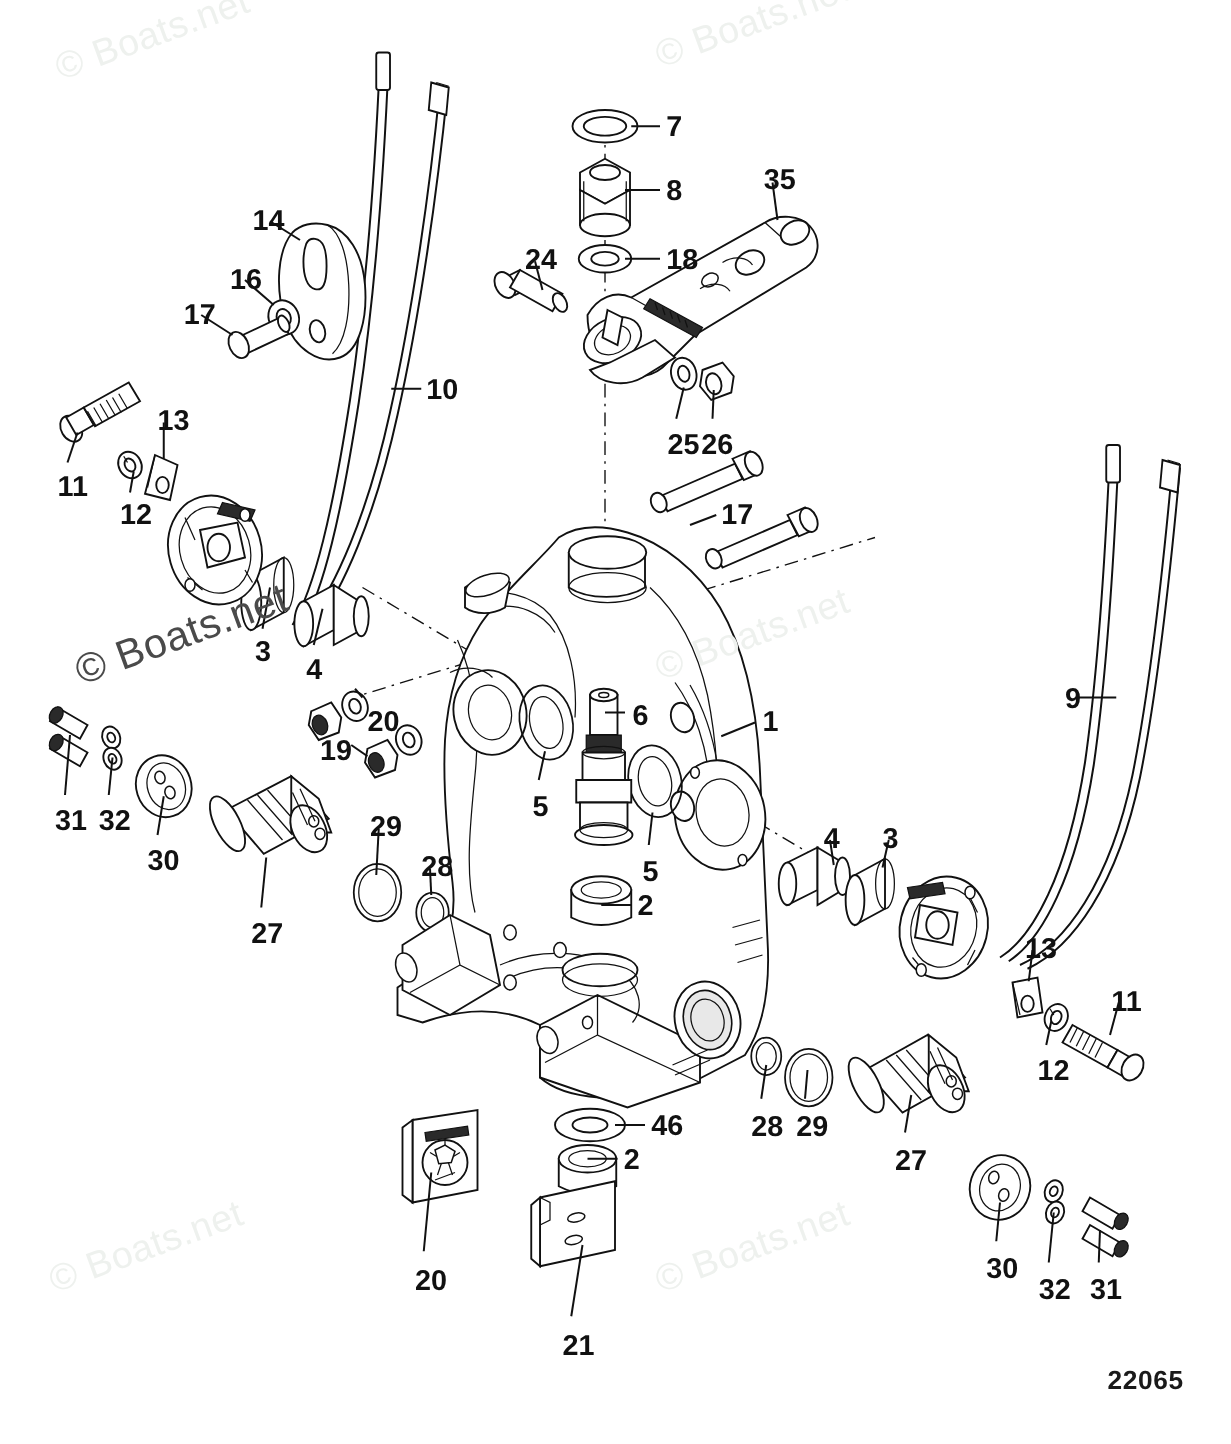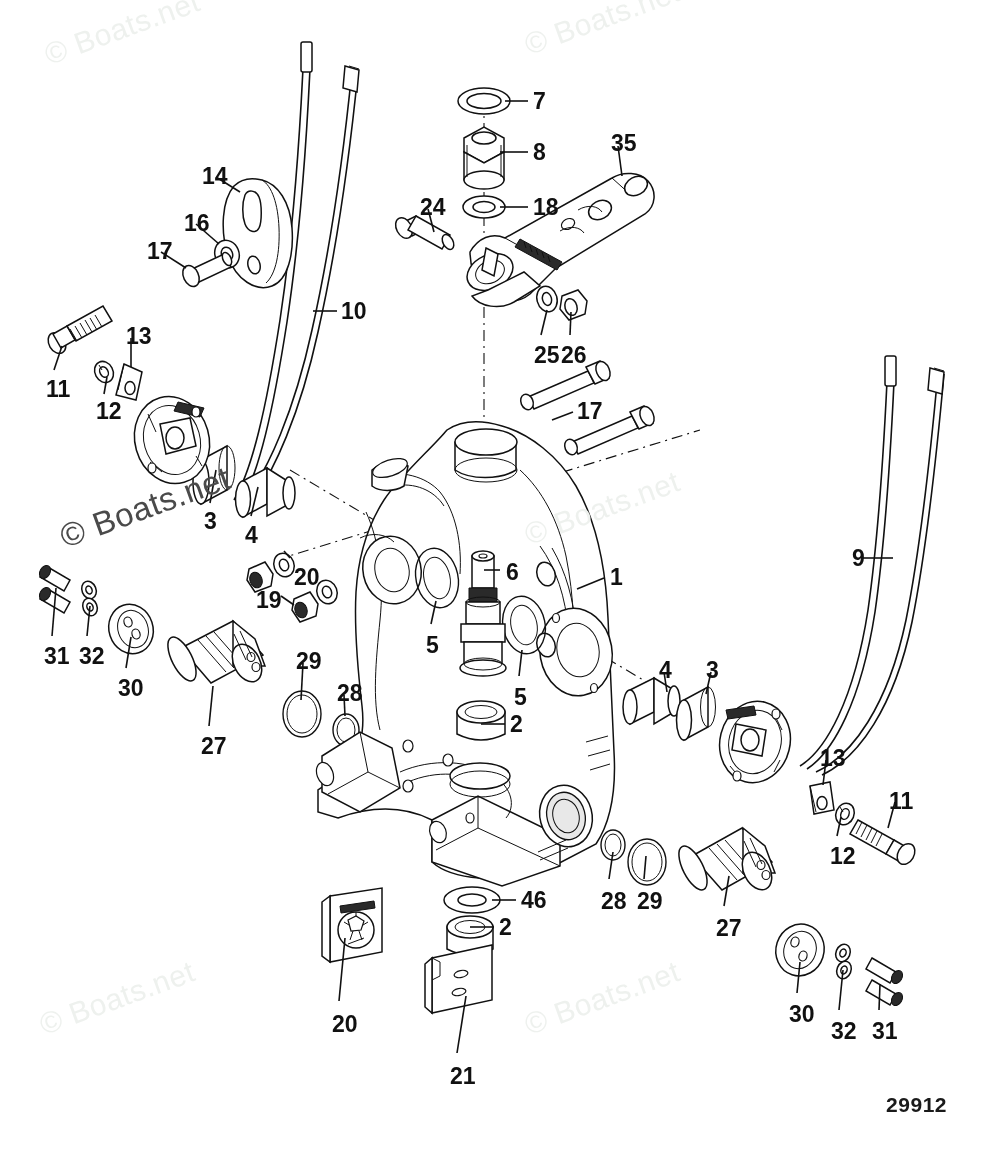--- a/index.html
+++ b/index.html
@@ -562,15 +562,15 @@
       <div class="callout" style="left: 637px; top: 890px;">29</div>
       <div class="callout" style="left: 118px; top: 677px;">30</div>
       <div class="callout" style="left: 789px; top: 1003px;">30</div>
       <div class="callout" style="left: 44px; top: 645px;">31</div>
       <div class="callout" style="left: 872px; top: 1020px;">31</div>
       <div class="callout" style="left: 79px; top: 645px;">32</div>
       <div class="callout" style="left: 831px; top: 1020px;">32</div>
       <div class="callout" style="left: 521px; top: 889px;">46</div>
     </div>
 
-  <div id="diagram-number">29912</div>
+  <div id="diagram-number">22065</div>
 
 </div>
 
 </body></html>

